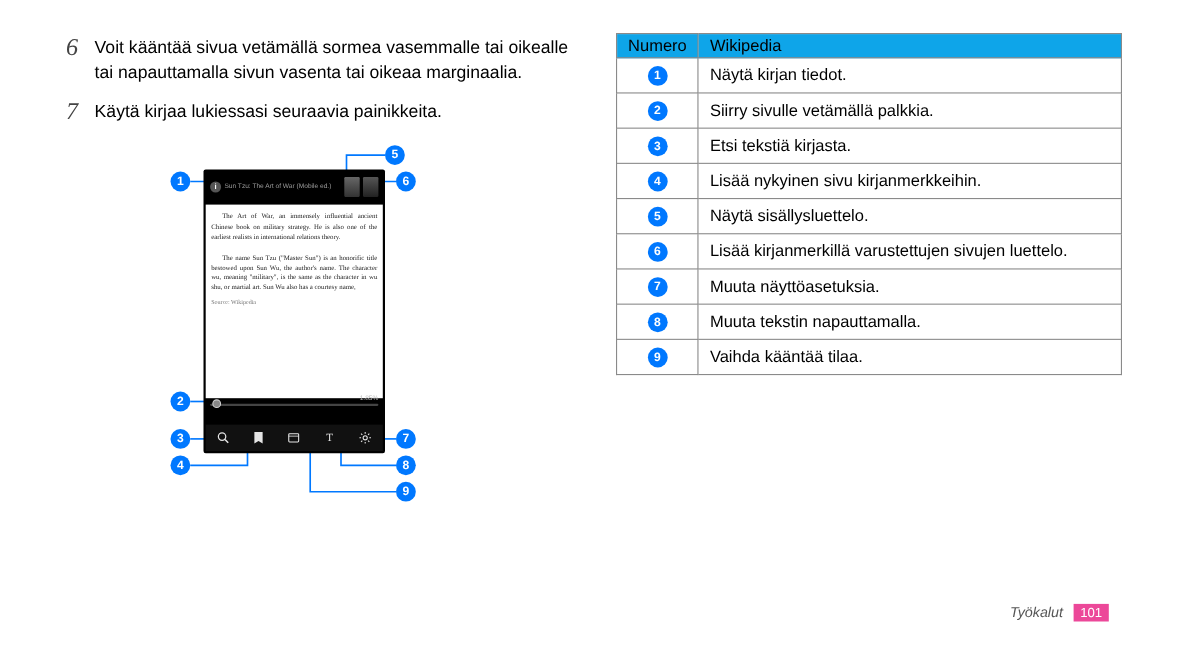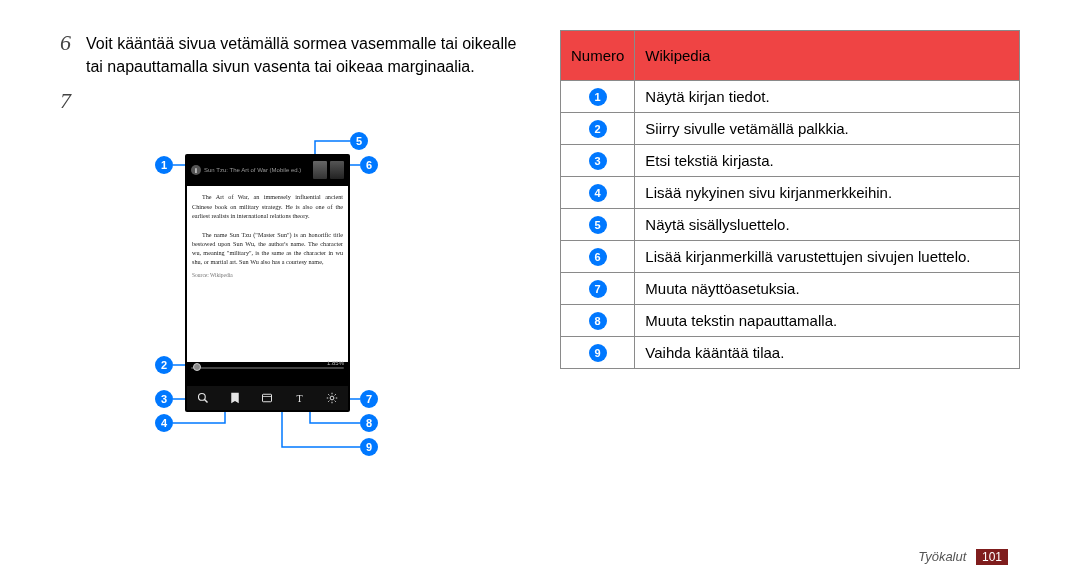--- a/index.html
+++ b/index.html
@@ -129,24 +129,24 @@
   .co-9 { left: 300px; top: 314px; }
   svg.leads { position: absolute; left: 0; top: 0; width: 400px; height: 335px; pointer-events: none; }
   svg.leads line, svg.leads polyline { stroke: #0078ff; stroke-width: 1.5; fill: none; }
 
   table.func {
     width: 100%;
     border-collapse: collapse;
     font-size: 15px;
   }
   table.func th {
-    background: #ef4444;
+    background: #0ea5e9;
     text-align: left;
     font-weight: normal;
-    padding: 16px 10px;
+    padding: 2px 10px;
     border: 1px solid #8a8a8a;
     margin-top: 45px;
   }
   table.func td {
     border: 1px solid #8a8a8a;
     padding: 6px 10px;
     vertical-align: middle;
   }
   .row-badge {
     width: 18px; height: 18px; border-radius: 50%;
@@ -156,39 +156,40 @@
   td.center { text-align: center; width: 70px; }
   .footer {
     position: absolute;
     right: 72px;
     bottom: 22px;
     font-style: italic;
     font-size: 13px;
     color: #555;
   }
   .footer .pg {
-    background: #7f1d1d;
+    background: #ec4899;
     color: #fff;
     padding: 1px 6px;
     margin-left: 6px;
     font-style: normal;
     font-size: 12px;
   }
 </style>
 </head>
 <body>
 
 <div class="page">
   <div class="left-col">
     <div class="step">
       <div class="step-num">6</div>
       <div class="step-text">Voit kääntää sivua vetämällä sormea vasemmalle tai oikealle tai napauttamalla sivun vasenta tai oikeaa marginaalia.</div>
     </div>
     <div class="step">
       <div class="step-num">7</div>
+      <div class="step-text">Käytä kirjaa lukiessasi seuraavia painikkeita.</div>
     </div>
 
     <div class="diagram-wrap">
       <svg class="leads">
 
         <line x1="113" y1="41" x2="132" y2="41"></line>
 
         <line x1="113" y1="241" x2="134" y2="241"></line>
 
         <polyline points="113,275 138,275"></polyline>

